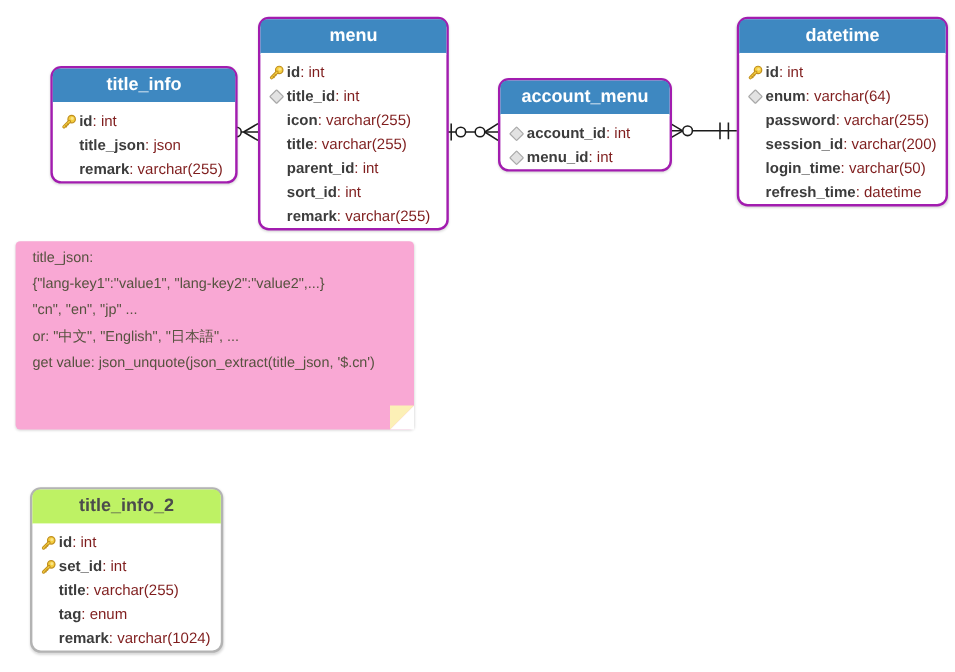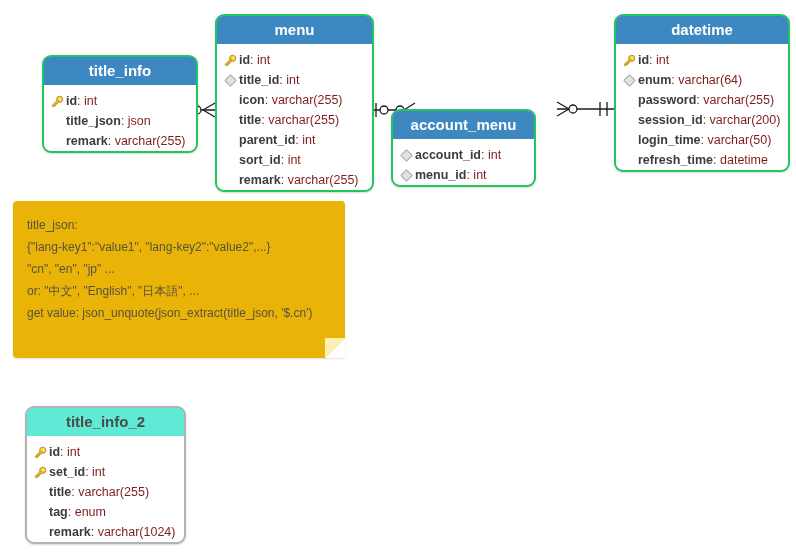--- a/index.html
+++ b/index.html
@@ -5,44 +5,44 @@
   html,body { margin:0; padding:0; }
   body {
     width:796px; height:560px; position:relative; overflow:hidden;
     background:#ffffff;
     font-family:"Liberation Sans","DejaVu Sans",sans-serif;
   }
   .links { position:absolute; left:0; top:0; pointer-events:none; }
 
   .table {
     position:absolute; background:#fff;
-    border:2px solid #22c55e; border-radius:9px;
+    border:2px solid #a21caf; border-radius:9px;
     box-shadow:0 1px 2px rgba(0,0,0,.15);
   }
   .hdr {
     background:#3e88c1; color:#fff; font-weight:bold; font-size:15px;
     text-align:center; padding:5px 4px 6px;
     border-radius:6px 6px 0 0; border-bottom:2px solid #fff;
   }
   .tbody { padding:4px 6px 0 5px; }
   .row { display:flex; align-items:center; height:20px; font-size:12.5px; white-space:nowrap; }
   .ic { width:17px; min-width:17px; height:14px; display:flex; align-items:center; justify-content:center; }
   .fname { color:#3c3c3c; font-weight:bold; }
   .ftype { color:#7f1d1d; }
   .ftype::before { content:": "; }
   .diamond {
     width:7px; height:7px; background:#e2e2e2; border:1px solid #a9a9a9;
     transform:rotate(45deg); border-radius:1px; display:inline-block;
   }
   .gray-table { border-color:#b3b3b3; }
-  .gray-table .hdr { background:#5eead4; color:#4c4c4c; }
+  .gray-table .hdr { background:#bef264; color:#4c4c4c; }
 
   .note {
-    position:absolute; background:#eab308; border-radius:4px;
-    padding:13px 14px; box-sizing:border-box;
+    position:absolute; background:#f9a8d4; border-radius:4px;
+    padding:2px 14px; box-sizing:border-box;
     color:#56523f; font-size:12px;
     box-shadow:0 1px 2px rgba(0,0,0,.12);
   }
   .note-line { line-height:22px; height:22px; white-space:nowrap; }
   .fold-cut {
     position:absolute; bottom:0; right:0; width:0; height:0;
     border-bottom:20px solid #ffffff; border-left:20px solid transparent;
   }
   .fold-flap {
     position:absolute; bottom:0; right:0; width:0; height:0;
@@ -152,21 +152,21 @@
         <span class="ftype">int</span>
     </div>
     <div class="row">
       <span class="ic"></span>
       <span class="fname">remark</span>
         <span class="ftype">varchar(255)</span>
     </div>
   </div>
 </div>
 
-<div class="table" style="left:391px;top:65px;width:141px;margin-top:44px;">
+<div class="table" style="left:415px;top:65px;width:141px;">
   <div class="hdr">account_menu</div>
   <div class="tbody">
     <div class="row">
       <span class="ic">
           <span class="diamond"></span>
         </span>
       <span class="fname">account_id</span>
         <span class="ftype">int</span>
     </div>
     <div class="row">

